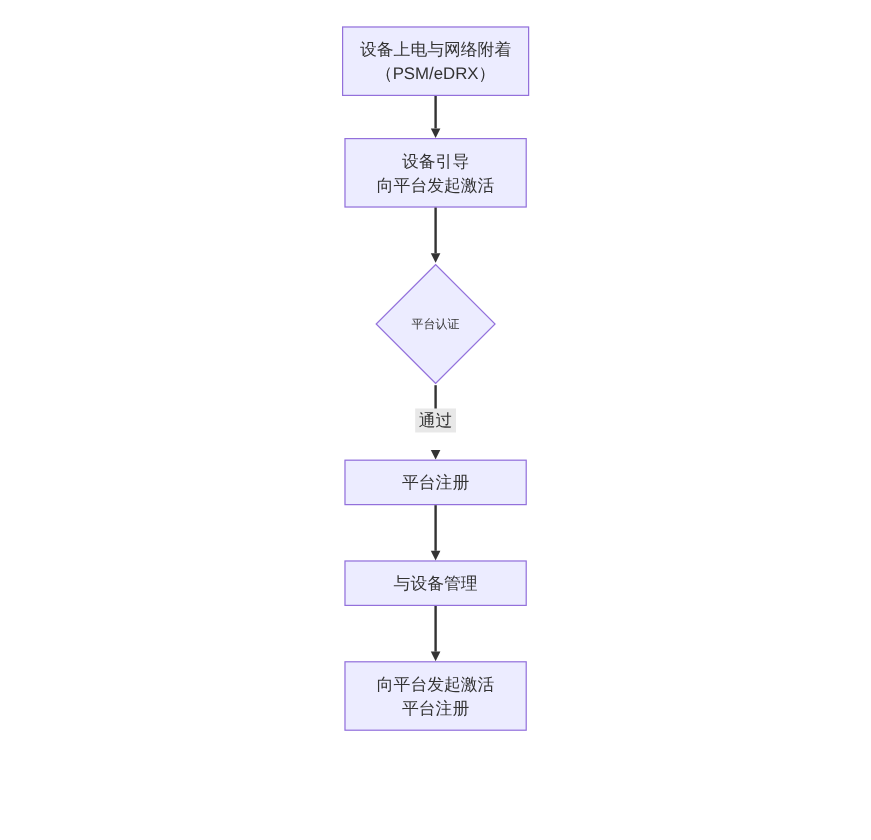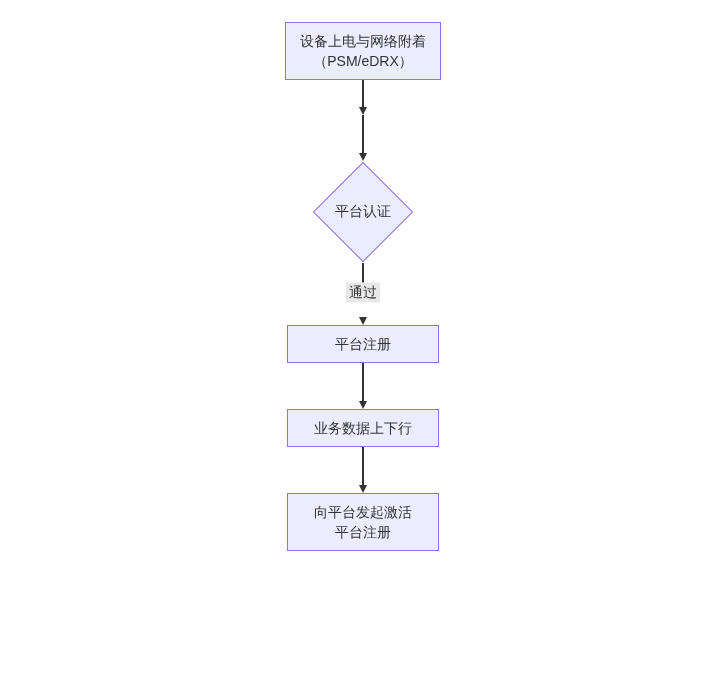--- a/index.html
+++ b/index.html
@@ -87,39 +87,43 @@
     left: 50%;
     width: 71px;
     height: 71px;
     transform: translate(-50%, -50%) rotate(45deg);
     background: #ECECFF;
     border: 1px solid #9370DB;
   }
   .diamond-label {
     position: relative;
     z-index: 1;
-    font-size: 14px;
+    font-size: 10px;
     white-space: nowrap;
   }
 </style>
 </head>
 <body>
 
 <div class="canvas">
 
   <div class="node">
     <div class="line">设备上电与网络附着</div>
     <div class="line">（PSM/eDRX）</div>
   </div>
 
   <div class="arrow short">
     <span class="shaft"></span>
     <span class="head"></span>
   </div>
 
+  <div class="node">
+    <div class="line">设备引导</div>
+    <div class="line">向平台发起激活</div>
+  </div>
 
   <div class="arrow medium">
     <span class="shaft"></span>
     <span class="head"></span>
   </div>
 
   <div class="diamond-wrap">
     <div class="diamond-shape"></div>
     <div class="diamond-label">平台认证</div>
   </div>
@@ -133,21 +137,21 @@
   <div class="node">
     <div class="line">平台注册</div>
   </div>
 
   <div class="arrow medium">
     <span class="shaft"></span>
     <span class="head"></span>
   </div>
 
   <div class="node">
-    <div class="line">业务数据上下行</div>
+    <div class="line">与设备管理</div>
   </div>
 
   <div class="arrow medium">
     <span class="shaft"></span>
     <span class="head"></span>
   </div>
 
   <div class="node">
     <div class="line">向平台发起激活</div>
     <div class="line">平台注册</div>

